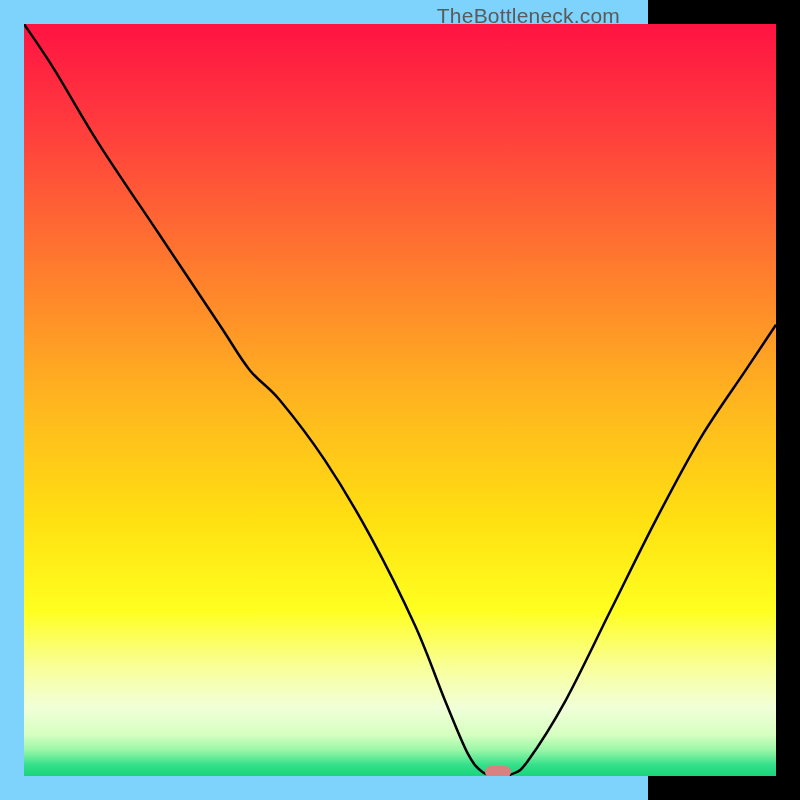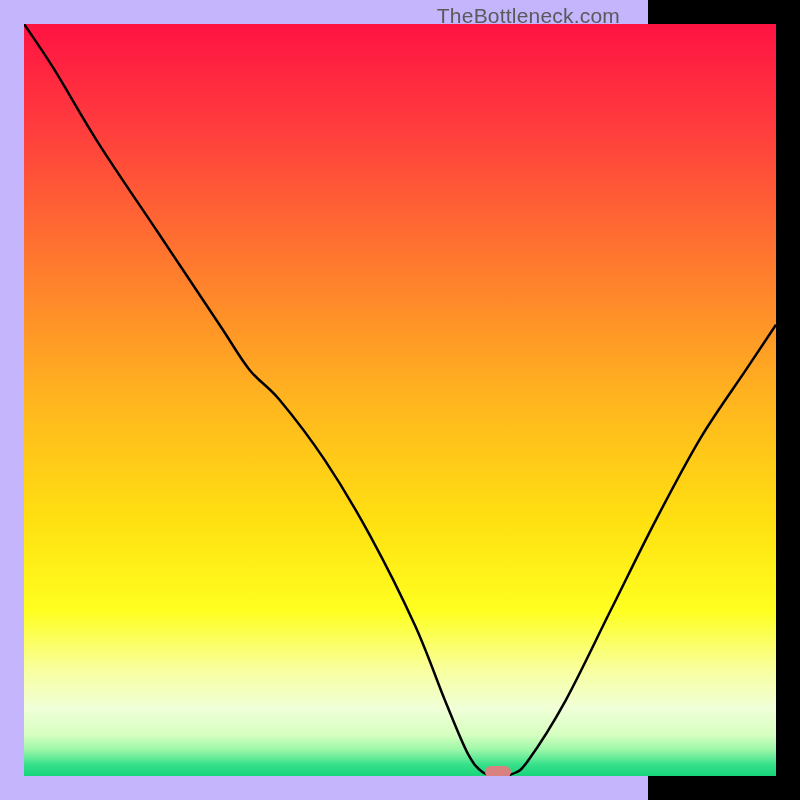--- a/index.html
+++ b/index.html
@@ -8,21 +8,21 @@
     width: 800px;
     height: 800px;
     overflow: hidden;
     background: #000;
     font-family: Arial, Helvetica, sans-serif;
   }
   .frame {
     position: relative;
     width: 648px;
     height: 800px;
-    background: #c4b5fd;
+    background: #7dd3fc;
   }
   .plot-area {
     position: absolute;
     left: 24px;
     top: 24px;
     width: 752px;
     height: 752px;
     overflow: hidden;
   }
   .gradient {

